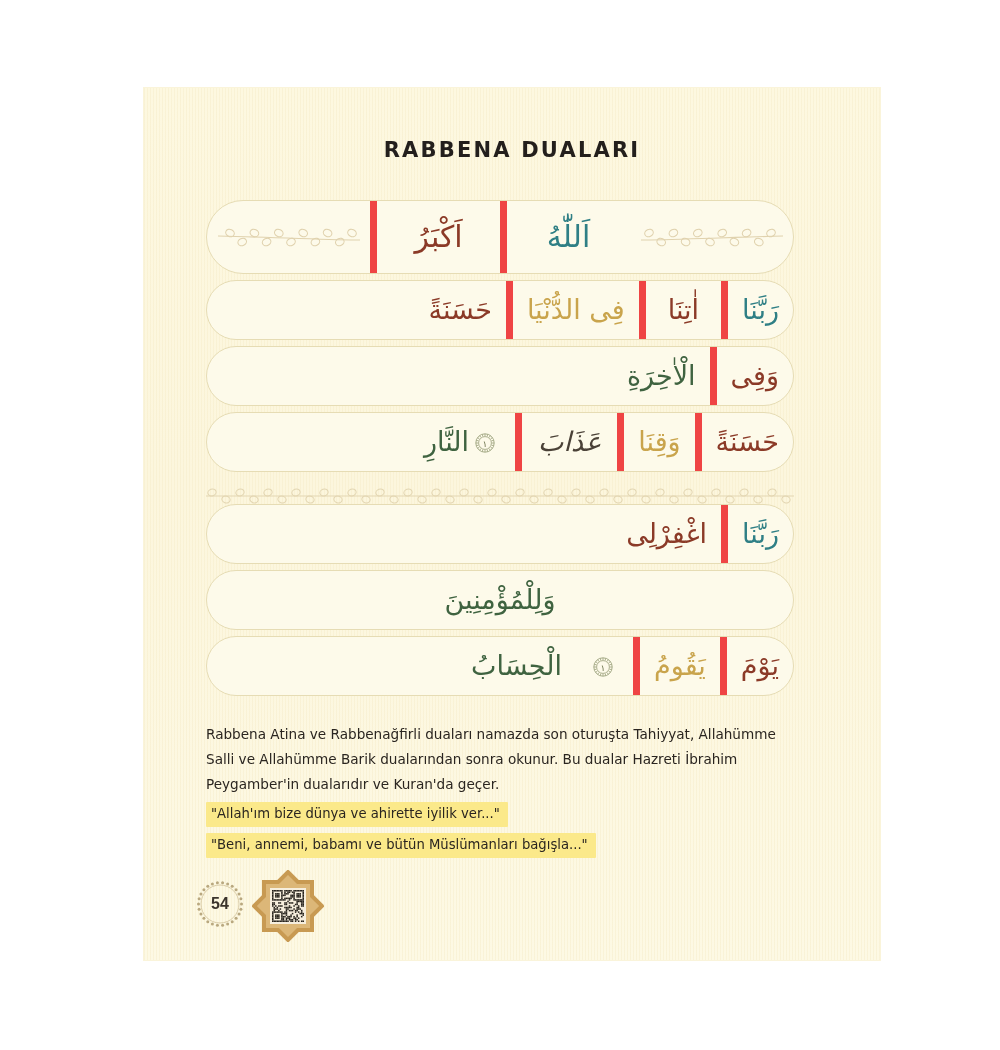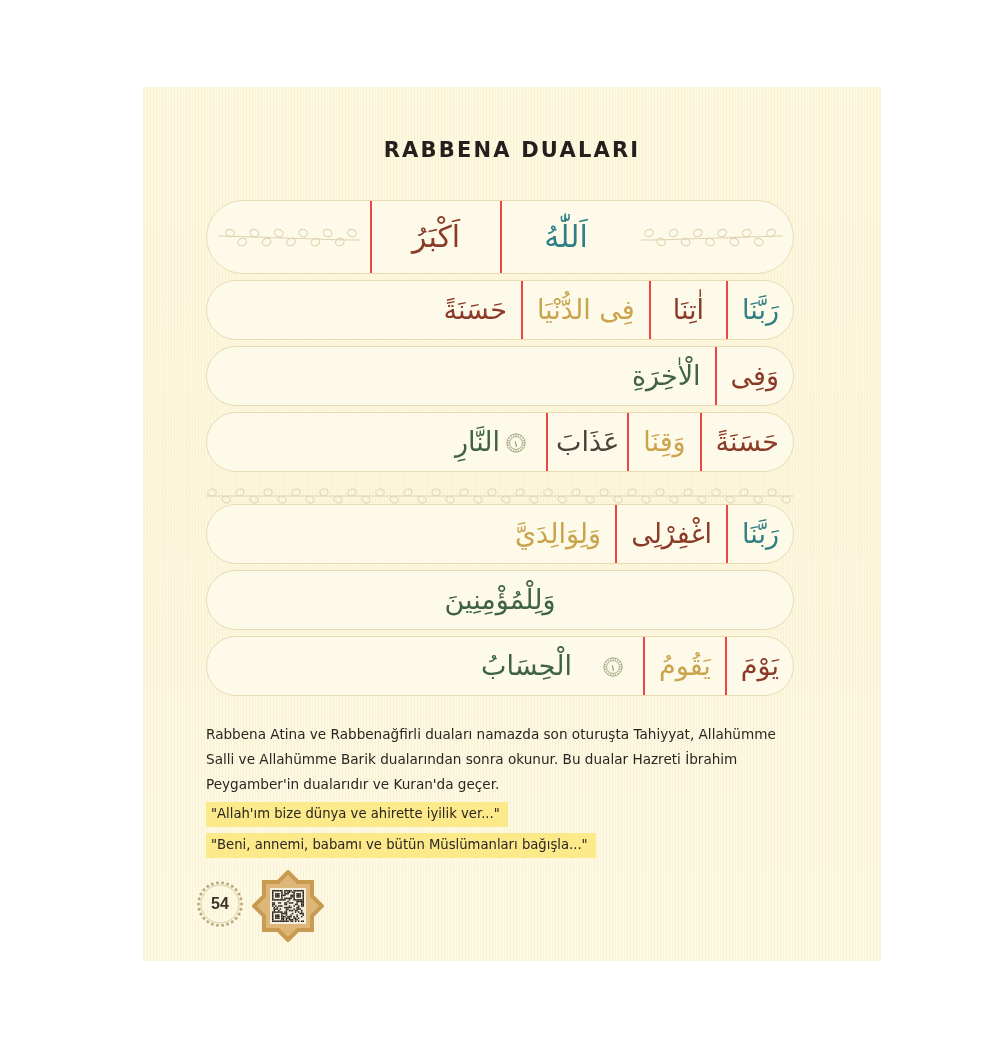--- a/index.html
+++ b/index.html
@@ -69,21 +69,21 @@
     align-items: stretch;
     overflow: hidden;
     box-sizing: border-box;
   }
   .vrow.tall { height: 74px; border-radius: 37px; }
 
   .cell {
     display: flex;
     align-items: center;
     justify-content: center;
-    border-left: 2px solid #ef4444;
+    border-left: 7px solid #ef4444;
     box-sizing: border-box;
     padding: 0 6px;
     white-space: nowrap;
   }
   .cell:last-child { border-left: none; }
   .cell.nodiv { border-left: none; }
 
   .ar {
     font-family: "DejaVu Sans", "Liberation Sans", sans-serif;
     font-size: 27px;
@@ -278,21 +278,21 @@
           <span class="ar c-green">الْاٰخِرَةِ</span>
         </div>
       </div>
       <div class="vrow">
         <div class="cell" style="padding: 0px 14px;">
           <span class="ar c-maroon">حَسَنَةً</span>
         </div>
         <div class="cell" style="padding: 0px 14px;">
           <span class="ar c-gold">وَقِنَا</span>
         </div>
-        <div class="cell" style="padding: 0px 8px;">
+        <div class="cell" style="padding: 0px 16px; font-style: italic;">
           <span class="ar c-dark">عَذَابَ</span>
         </div>
         <div class="cell" style="padding: 0px 14px;">
           <span class="ar c-green">النَّارِ</span>
           <span class="ayah">
             <svg width="22" height="22" viewBox="0 0 22 22">
               <circle cx="11" cy="11" r="9.2" fill="none" stroke="#9aa07a" stroke-width="0.9"></circle>
               <circle cx="11" cy="11" r="6.4" fill="none" stroke="#9aa07a" stroke-width="0.8"></circle>
               <line x1="17.80" y1="11.00" x2="20.00" y2="11.00" stroke="#9aa07a" stroke-width="0.8"></line>
               <line x1="17.47" y1="13.10" x2="19.56" y2="13.78" stroke="#9aa07a" stroke-width="0.8"></line>
@@ -319,23 +319,20 @@
           </span>
         </div>
       </div>
       <div style="height: 26px;"></div>
       <div class="vrow">
         <div class="cell" style="padding: 0px 14px;">
           <span class="ar c-teal">رَبَّنَا</span>
         </div>
         <div class="cell" style="padding: 0px 14px;">
           <span class="ar c-maroon">اغْفِرْلِى</span>
-        </div>
-        <div class="cell" style="padding: 0px 14px;">
-          <span class="ar c-gold">وَلِوَالِدَيَّ</span>
         </div>
       </div>
       <div class="vrow">
         <div class="cell nodiv" style="flex: 1 1 0%;">
           <span class="ar c-green">وَلِلْمُؤْمِنِينَ</span>
         </div>
       </div>
       <div class="vrow">
         <div class="cell" style="padding: 0px 14px;">
           <span class="ar c-maroon">يَوْمَ</span>

